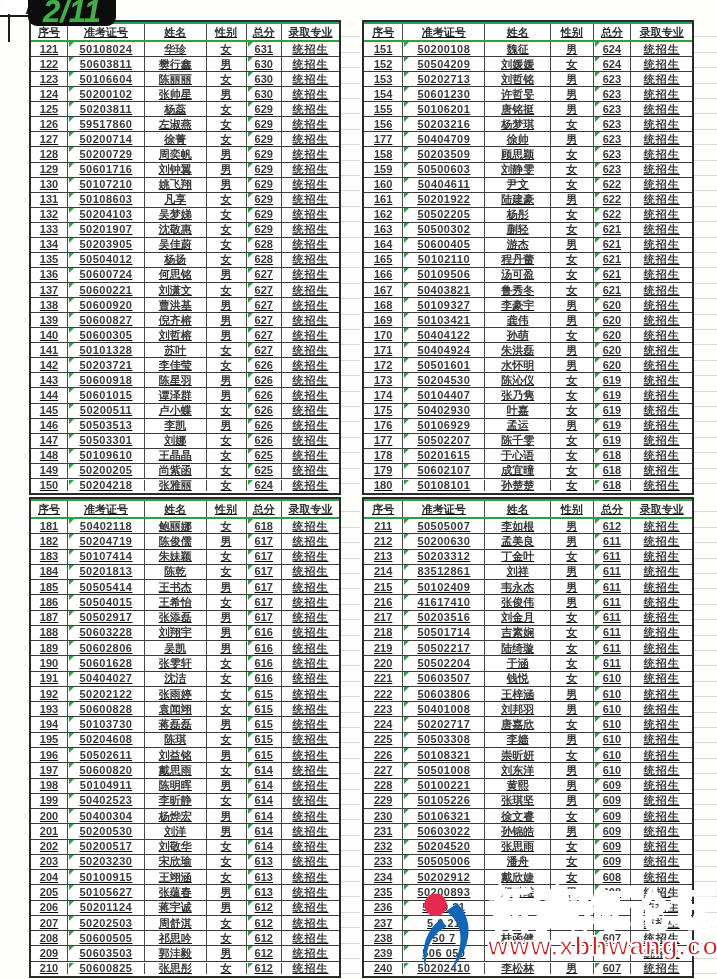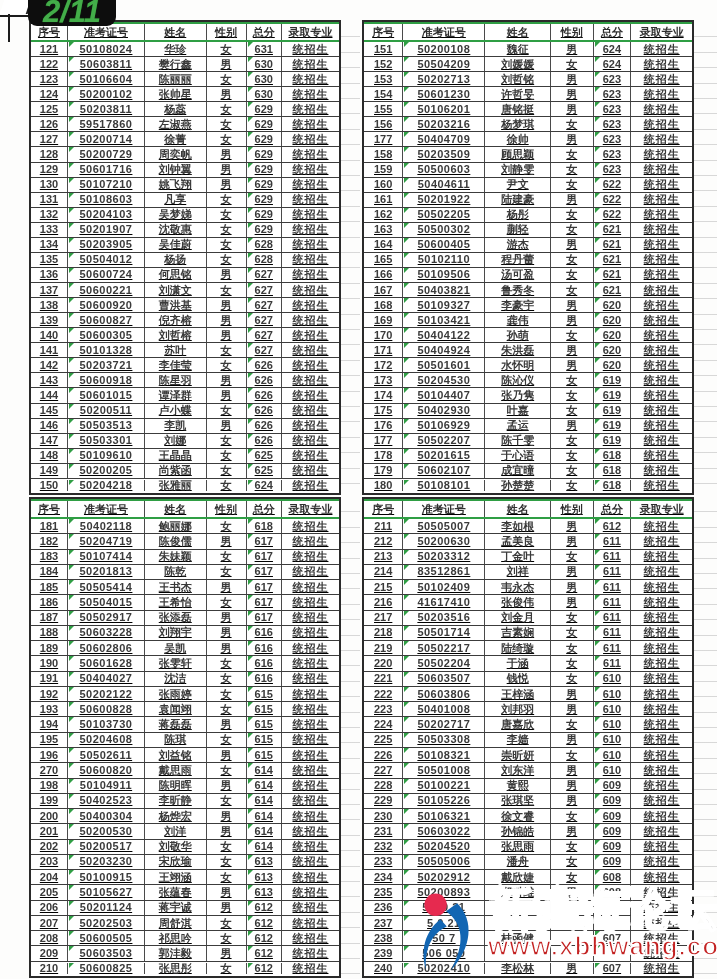--- a/index.html
+++ b/index.html
@@ -814,21 +814,21 @@
       <div class="trow">
         <div class="cell c-no">196</div>
         <div class="cell c-id tri">50502611</div>
         <div class="cell c-nm">刘益铭</div>
         <div class="cell c-g">男</div>
         <div class="cell c-s tri">615</div>
         <div class="cell c-m">统招生</div>
       </div>
 
       <div class="trow">
-        <div class="cell c-no">270</div>
+        <div class="cell c-no">197</div>
         <div class="cell c-id tri">50600820</div>
         <div class="cell c-nm">戴思雨</div>
         <div class="cell c-g">女</div>
         <div class="cell c-s tri">614</div>
         <div class="cell c-m">统招生</div>
       </div>
 
       <div class="trow">
         <div class="cell c-no">198</div>
         <div class="cell c-id tri">50104911</div>

